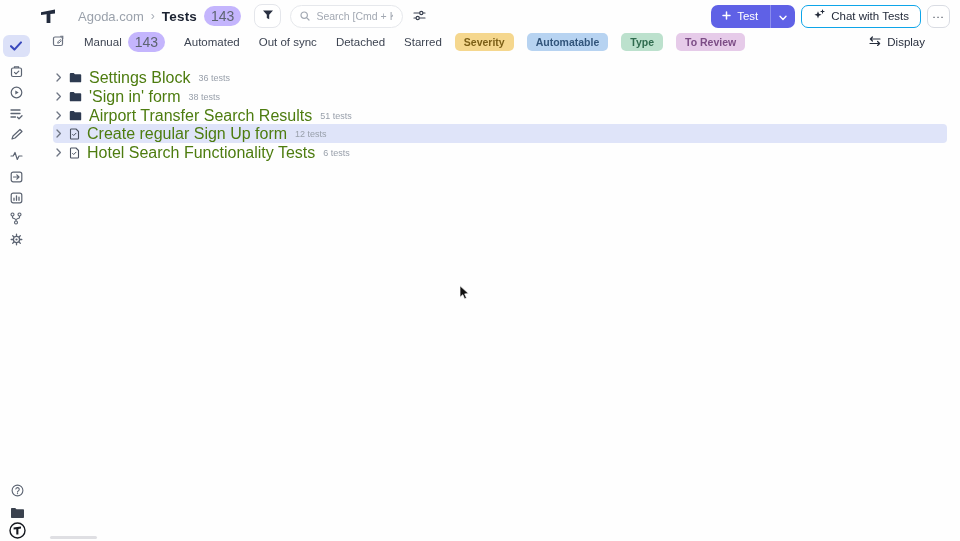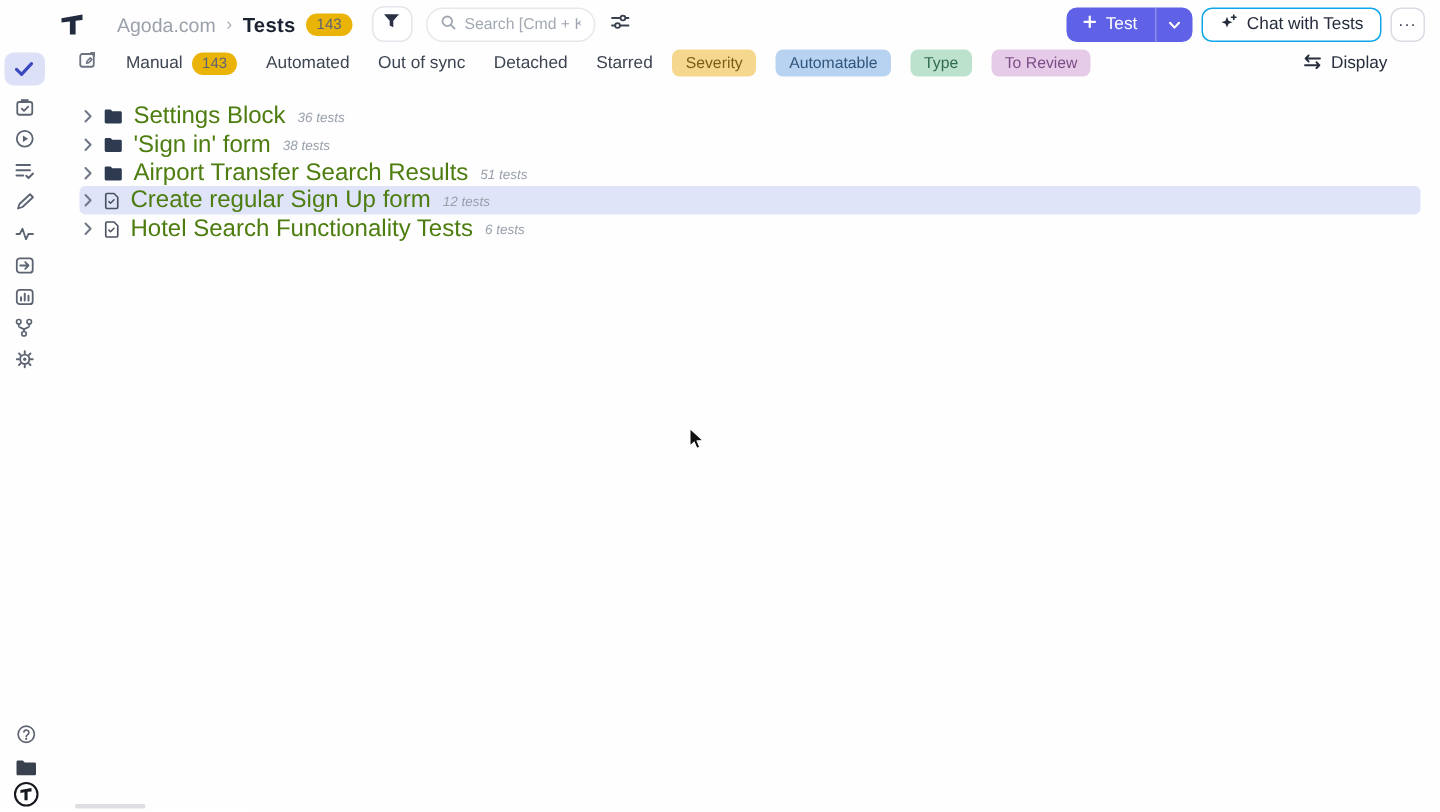--- a/index.html
+++ b/index.html
@@ -16,46 +16,46 @@
   .side-item svg { display:block; }
   .side-item.active { width:27px; height:22px; background:#dce1f8; border-radius:6px; color:#3a49bd; }
   .side-bottom-item { position:absolute; left:9px; width:16px; height:16px; display:flex; align-items:center; justify-content:center; color:#4c5360; }
   
   .topbar { position:absolute; left:32px; right:0; top:0; height:32px; display:flex; align-items:center; }
   .logo { width:16px; height:16px; margin-left:8px; color:#222b3d; }
   .breadcrumb { display:flex; align-items:center; gap:7px; margin-left:22px; }
   .crumb-project { font-size:13px; color:#9aa1ab; }
   .crumb-sep { font-size:12px; color:#a9afb8; }
   .crumb-page { font-size:13.5px; font-weight:bold; color:#1b2231; letter-spacing:.2px; }
-  .count-pill { background:#eab308; color:#5d6471; font-size:10px; padding:2px 7px; border-radius:999px; }
+  .count-pill { background:#c4b5fd; color:#5d6471; font-size:14px; padding:2px 7px; border-radius:999px; }
   .icon-btn { display:flex; align-items:center; justify-content:center; border:1px solid #e4e6eb; border-radius:8px; background:#fff; cursor:pointer; }
   .filter-btn { width:27px; height:24px; margin-left:13px; color:#2a3142; }
   .searchbox { display:flex; align-items:center; gap:6px; margin-left:9px; width:113px; height:23px; border:1px solid #e6e8ec; border-radius:12px; padding:0 9px; color:#a2a8b2; background:#fff; }
   .searchbox input { border:0; outline:0; width:100%; font-size:10.5px; color:#595f6b; background:transparent; font-family:"Liberation Sans", sans-serif; }
   .searchbox input::placeholder { color:#a2a8b2; }
   .adjust-icon { margin-left:10px; color:#3a4150; cursor:pointer; display:flex; }
   .top-spacer { flex:1; }
   .test-split { display:flex; align-items:stretch; height:23px; border-radius:7px; overflow:hidden; background:#5f61e6; color:#fff; cursor:pointer; }
   .test-main { display:flex; align-items:center; gap:6px; padding:0 12px 0 11px; font-size:11.5px; }
   .test-caret { display:flex; align-items:center; padding:0 8px; border-left:1px solid rgba(255,255,255,.28); }
   .chat-btn { display:flex; align-items:center; gap:6px; height:23px; margin-left:6px; padding:0 11px; border:1px solid #0ea5e9; border-radius:7px; background:#fff; font-size:11.5px; color:#252c3b; cursor:pointer; }
   .more-btn { width:23px; height:23px; margin-left:6px; margin-right:10px; border:1px solid #d9dce3; border-radius:7px; color:#3a4150; font-size:11px; letter-spacing:1px; display:flex; align-items:center; justify-content:center; padding-bottom:4px; }
   
   .filterbar { position:absolute; left:32px; right:0; top:30px; height:24px; display:flex; align-items:center; }
   .bulk-icon { margin-left:20px; color:#6b7280; display:flex; cursor:pointer; }
   .ftab { margin-left:19px; font-size:11.5px; color:#3d4452; cursor:pointer; display:flex; align-items:center; gap:6px; white-space:nowrap; }
-  .fbadge { margin-left:13px; font-size:10.5px; padding:3px 9px; border-radius:5px; cursor:pointer; white-space:nowrap; }
+  .fbadge { margin-left:13px; font-size:10.5px; padding:3px 9px; border-radius:5px; cursor:pointer; white-space:nowrap;font-weight:bold; }
   .display-btn { display:flex; align-items:center; gap:6px; margin-right:35px; font-size:11.5px; color:#272e3d; cursor:pointer; }
   
   .tree-row { position:absolute; left:53px; right:13px; height:19px; display:flex; align-items:center; gap:7px; border-radius:4px; padding-left:3px; cursor:pointer; }
   .tree-row.selected { background:#dfe4f9; }
   .row-chevron { display:flex; color:#6f7684; }
   .row-icon { display:flex; }
   .row-label { font-size:16px; font-weight:500; color:#4d7c0f; white-space:nowrap; }
-  .row-count { font-size:9px; color:#99a0ab; white-space:nowrap; margin-left:1px; margin-top:0;font-style:italic; }
+  .row-count { font-size:9px; color:#99a0ab; white-space:nowrap; margin-left:1px; margin-top:0; }
   
   .hscroll-thumb { position:absolute; left:50px; top:536px; width:47px; height:3px; border-radius:2px; background:#dfdfe3; }
   .cursor { position:absolute; left:459px; top:285px; width:11px; height:15px; pointer-events:none; }
 </style>
 </head>
 <body>
 
 <div class="canvas">
 
   <div class="sidebar">

